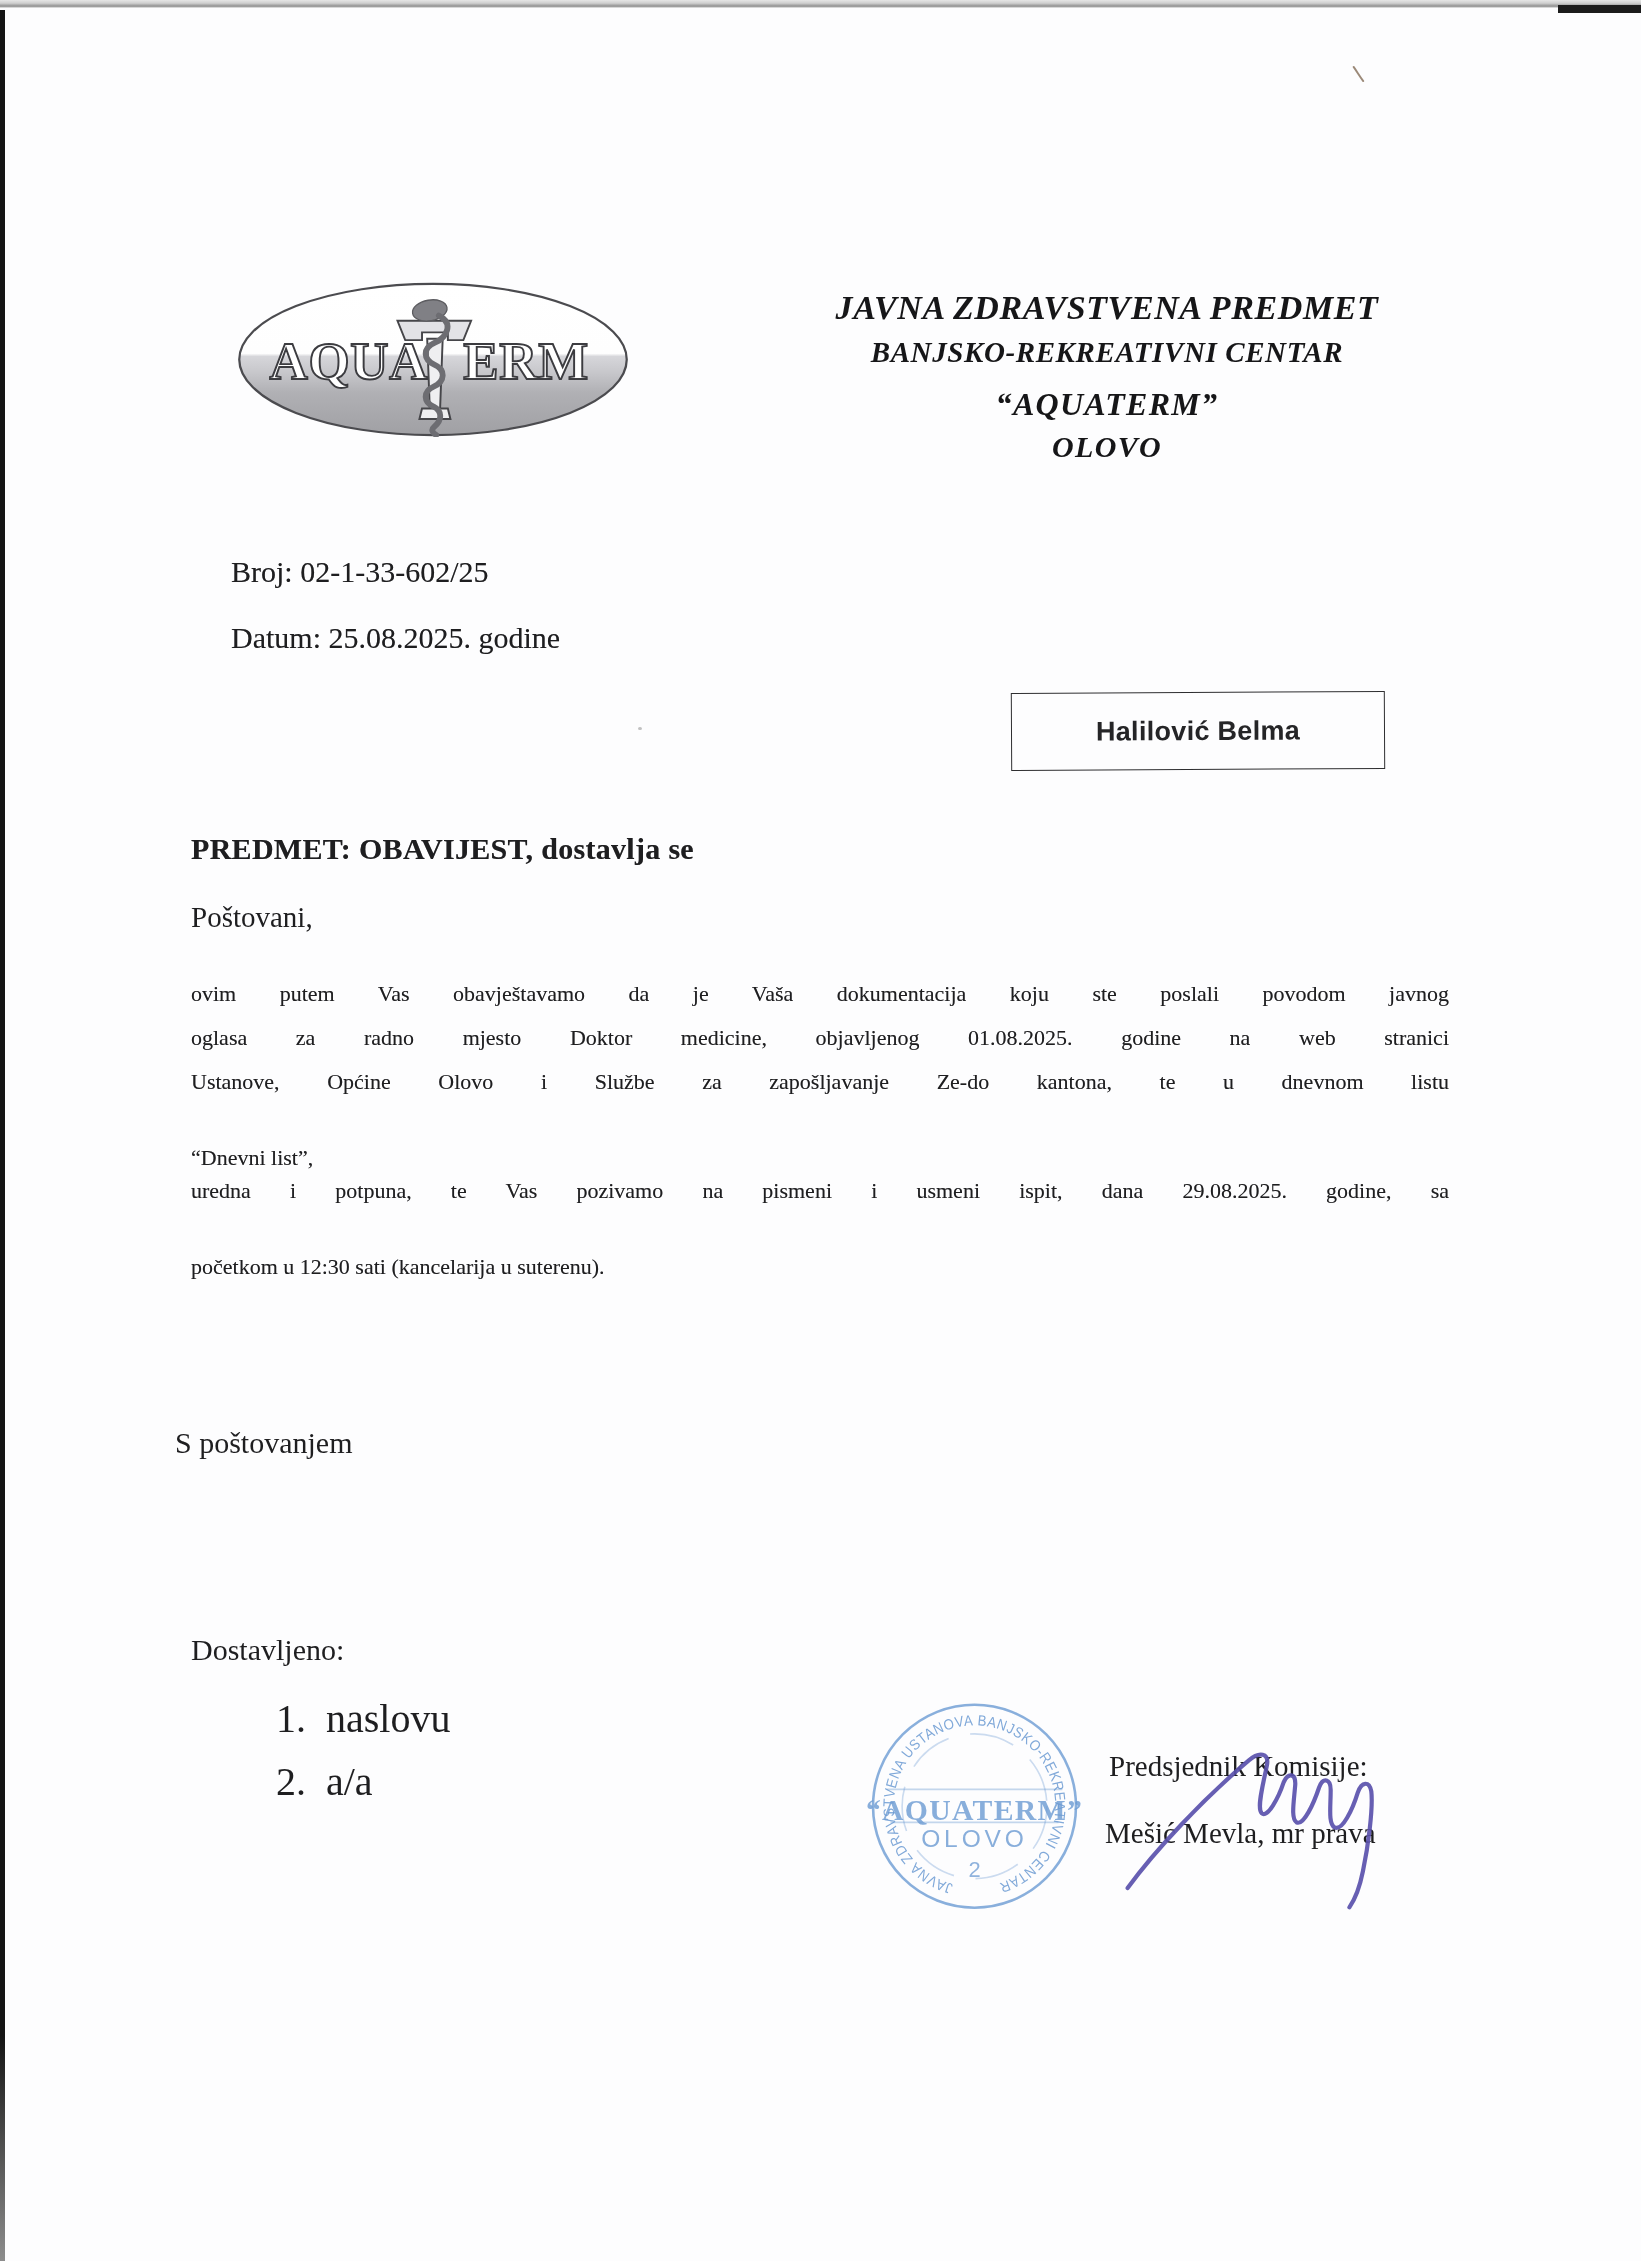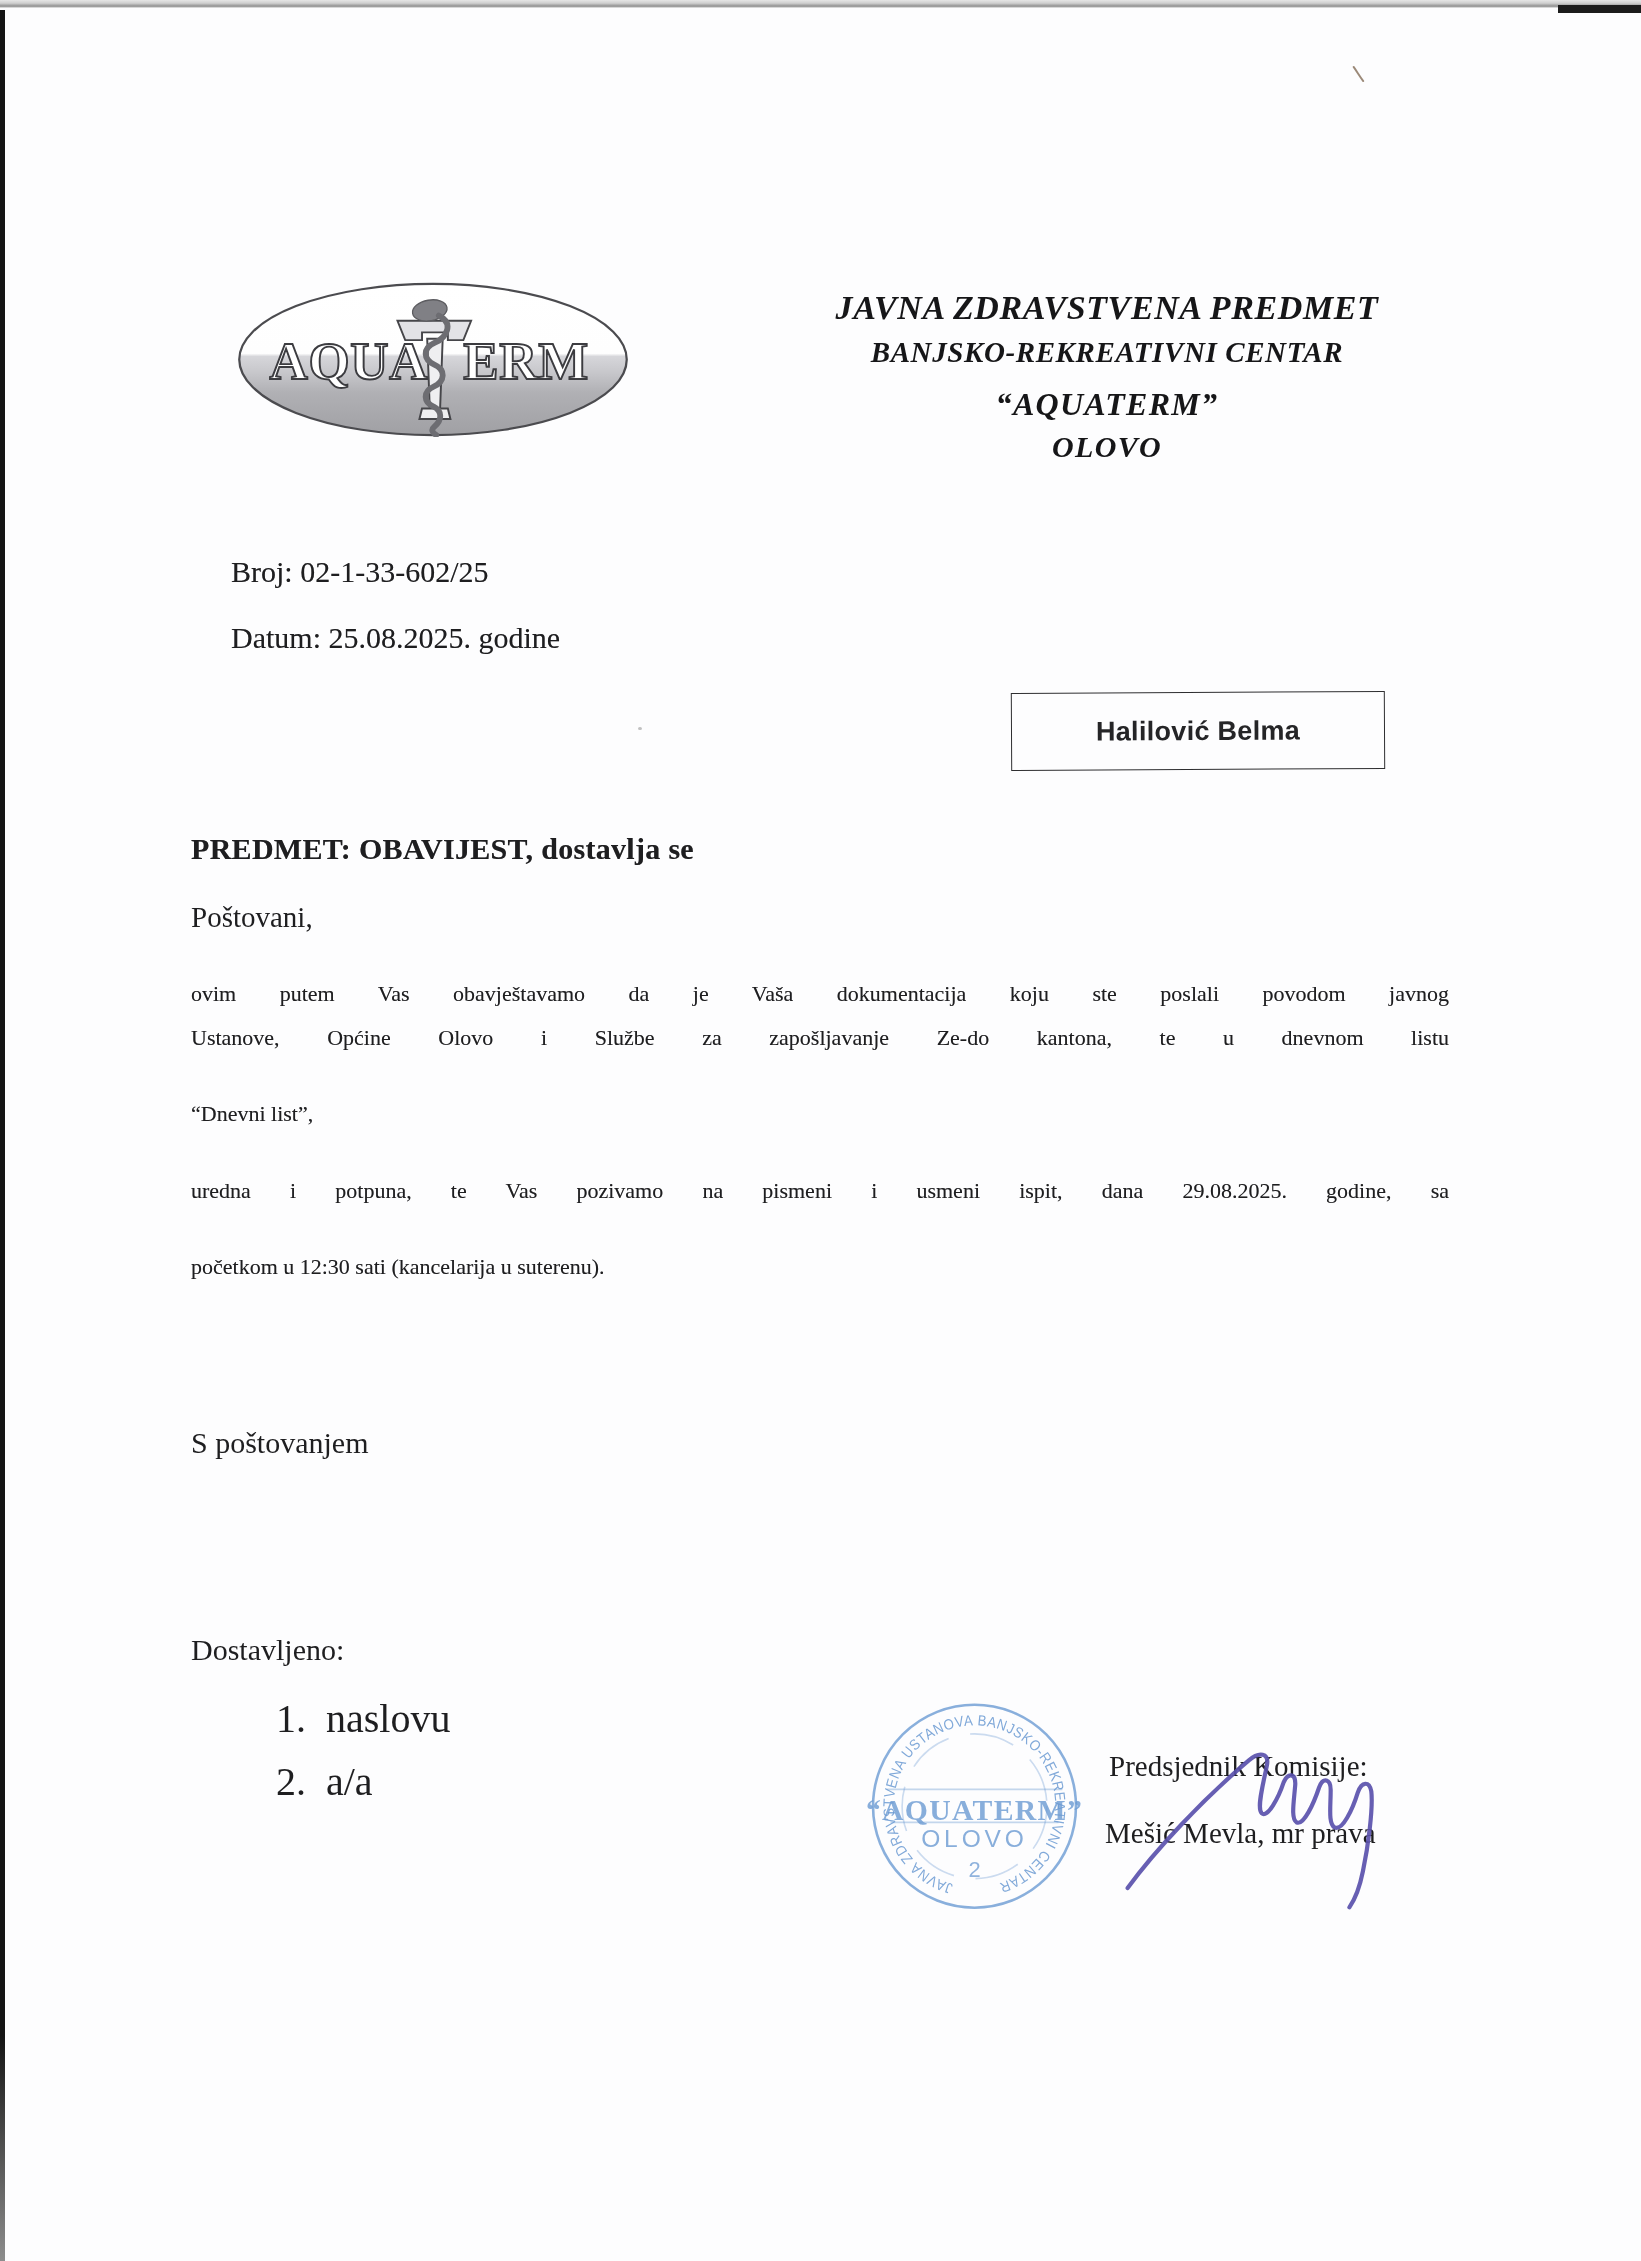--- a/index.html
+++ b/index.html
@@ -31,21 +31,21 @@
     font-size:27px;color:#252527;letter-spacing:0.3px;}
   
   #subject{left:191px;top:832px;font-size:30px;font-weight:bold;letter-spacing:0.3px;
     text-shadow:0 0 0.6px rgba(30,30,32,.5);}
   #salutation{left:191px;top:901px;font-size:29px;}
   .para{left:191px;width:1258px;}
   .jline{width:1258px;height:44px;line-height:44px;font-size:22px;
     text-align:justify;text-align-last:justify;text-shadow:0 0 0.6px rgba(30,30,32,.4);}
   .jline.last{text-align-last:left;margin-top:32px;}
   #para1{top:972px;} #para2{top:1169px;}
-  #closing{left:191px;top:1426px;font-size:30px;}
+  #closing{left:175px;top:1426px;font-size:30px;}
   #distribution-title{left:191px;top:1633px;font-size:30px;}
   .dist-item{left:276px;font-size:40px;}
   .dist-num{display:inline-block;width:50px;}
   
   #signatory-role{left:1109px;top:1750px;font-size:29px;}
   #signatory-name{left:1105px;top:1817px;font-size:29px;}
   text{font-family:"Liberation Serif","DejaVu Serif",serif;}
   .stamp-text{font-family:"Liberation Sans","DejaVu Sans",sans-serif;}
 </style>
 </head>
@@ -97,20 +97,21 @@
 
   <div class="abs" id="recipient-box">
     <span id="recipient-name">Halilović Belma</span>
   </div>
 
   <div class="abs" id="subject">PREDMET: OBAVIJEST, dostavlja se</div>
   <div class="abs" id="salutation">Poštovani,</div>
 
   <div class="abs para" id="para1">
     <div class="jline">ovim putem Vas obavještavamo da je Vaša dokumentacija koju ste poslali povodom javnog</div>
+    <div class="jline">oglasa za radno mjesto Doktor medicine, objavljenog 01.08.2025. godine na web stranici</div>
     <div class="jline">Ustanove, Općine Olovo i Službe za zapošljavanje Ze-do kantona, te u dnevnom listu</div>
     <div class="jline last">“Dnevni list”,</div>
   </div>
 
   <div class="abs para" id="para2">
     <div class="jline">uredna i potpuna, te Vas pozivamo na pismeni i usmeni ispit, dana 29.08.2025. godine, sa</div>
     <div class="jline last">početkom u 12:30 sati (kancelarija u suterenu).</div>
   </div>
 
   <div class="abs" id="closing">S poštovanjem</div>

